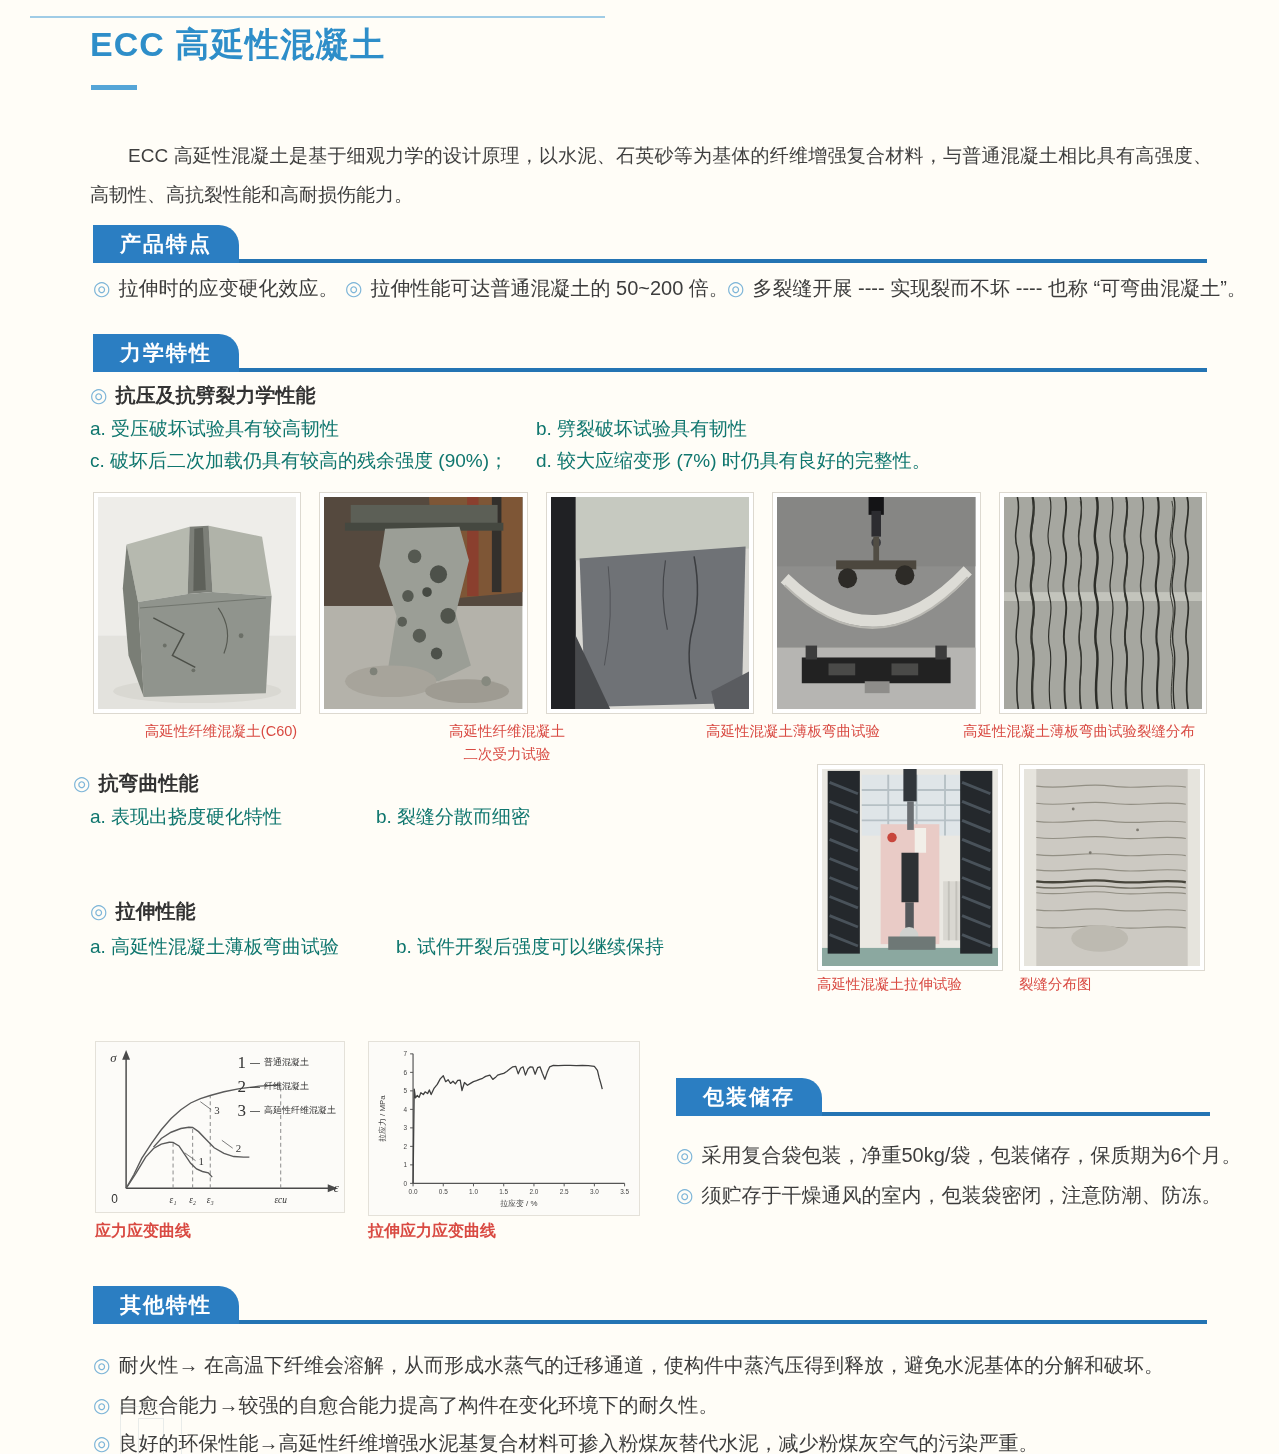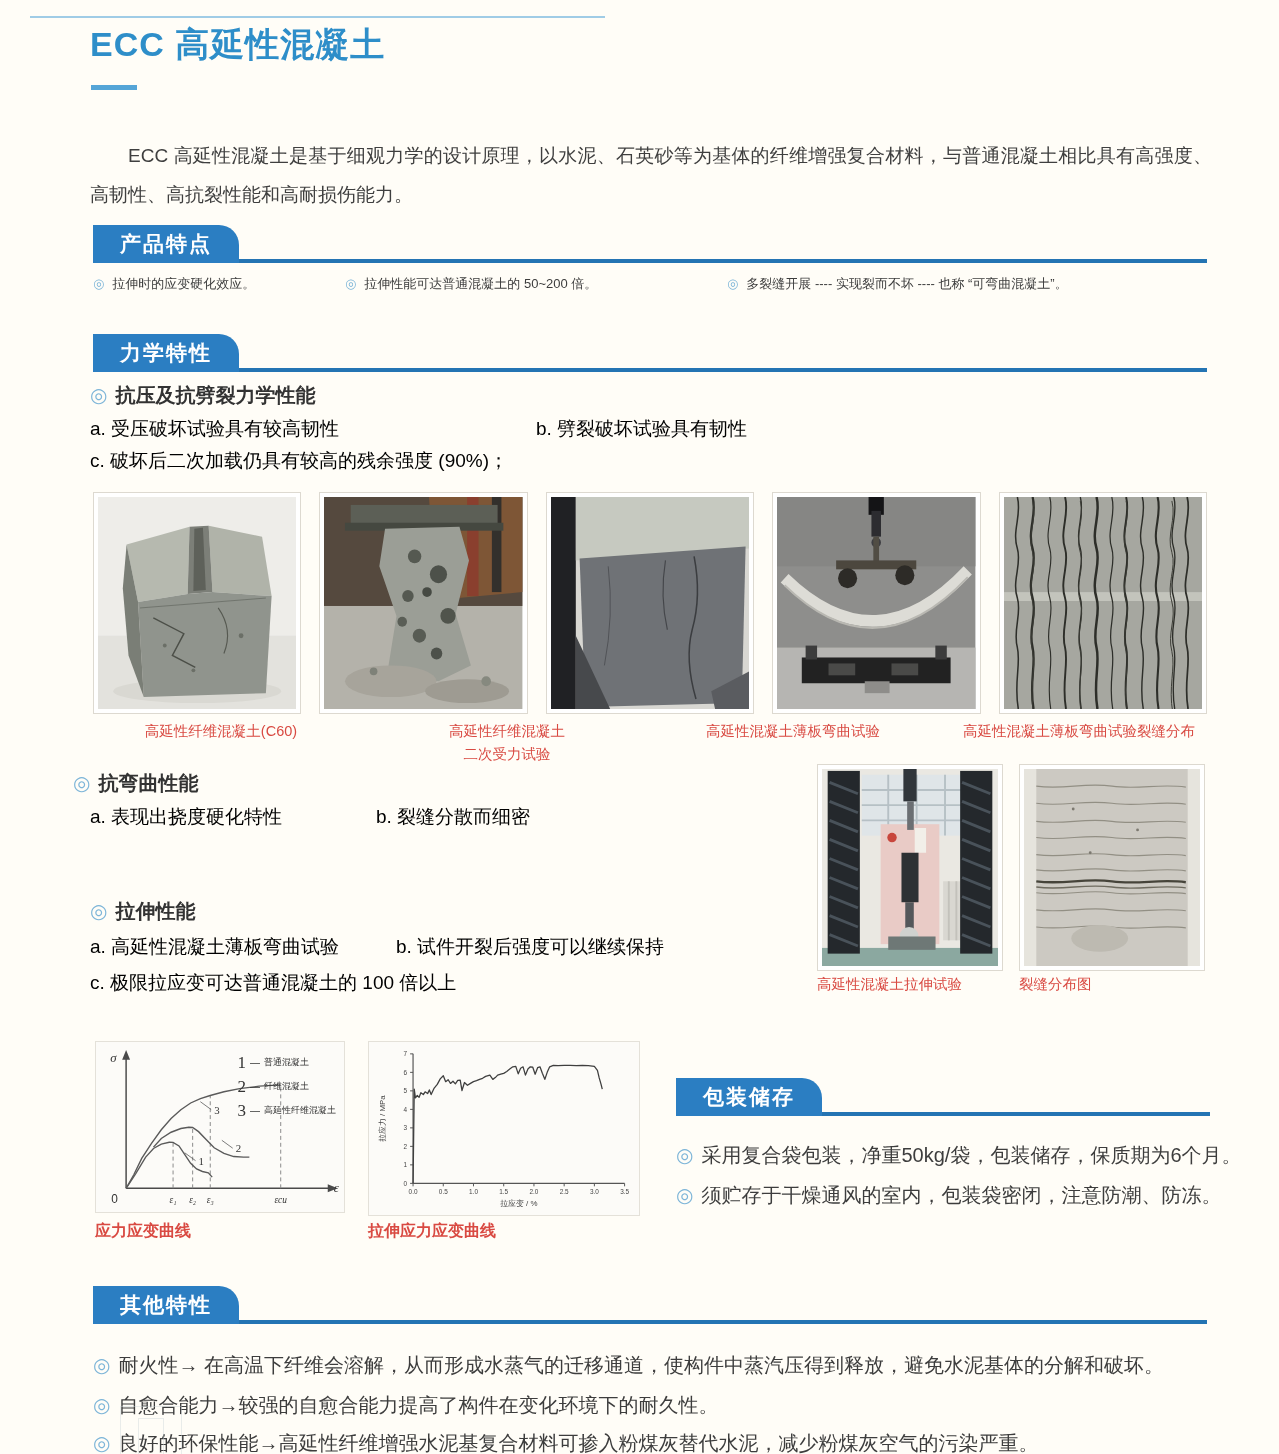--- a/index.html
+++ b/index.html
@@ -5,26 +5,26 @@
 *{margin:0;padding:0;box-sizing:border-box}
 html,body{background:#fffdf7}
 body{font-family:"Liberation Sans","DejaVu Sans",sans-serif;color:#3d3d3d}
 .page{position:relative;width:1279px;height:1454px;background:#fffdf7;overflow:hidden;margin:16px auto}
 .top-edge-line{position:absolute;left:30px;top:0;width:575px;height:2px;background:#8fc3e3;opacity:.85}
 .page-title{position:absolute;left:90px;top:6px;font-size:34px;font-weight:700;color:#2e8ec9;letter-spacing:1px}
 .title-dash{position:absolute;left:91px;top:69px;width:46px;height:5px;background:#55a5d7}
 .intro{position:absolute;left:90px;top:120px;width:1122px;font-size:19px;line-height:39px;color:#3f3f3f;text-indent:2em;text-align:justify}
 .banner{position:absolute;height:38px;line-height:38px;padding:0 27px;background:#2b7ec2;color:#fff;font-size:21px;font-weight:700;letter-spacing:2px;border-top-right-radius:20px;z-index:2;white-space:nowrap}
 .rule{position:absolute;height:4px;background:#2474b3;z-index:1}
-.bullet{position:absolute;font-size:13px;color:#3d3d3d;white-space:nowrap}
+.bullet{position:absolute;font-size:20px;color:#3d3d3d;white-space:nowrap}
 .bullet-lg{position:absolute;font-size:20px;color:#3d3d3d;white-space:nowrap}
 .bmark{color:#7db5d8;margin-right:8px}
 .subhead{position:absolute;font-size:20px;font-weight:700;color:#333;white-space:nowrap}
 .subhead .bmark{font-weight:400}
-.item{position:absolute;font-size:19px;color:#000000;white-space:nowrap}
+.item{position:absolute;font-size:19px;color:#0f766e;white-space:nowrap}
 .photo-row{position:absolute;left:93px;top:476px;width:1114px;display:flex;gap:18px}
 .photo{flex:1;height:222px;background:#fff;border:1px solid #ddd9d0;padding:4px}
 .photo svg,.photo-abs svg{width:100%;height:100%;display:block}
 .cap-row{position:absolute;left:93px;top:704px;width:1114px;display:flex;gap:30px}
 .cap{flex:1;text-align:center;color:#d94a42;font-size:14.5px;line-height:23px;font-weight:500}
 .photo-abs{position:absolute;background:#fff;border:1px solid #ddd9d0;padding:4px}
 .cap-abs{position:absolute;color:#d94a42;font-size:14.5px;font-weight:500}
 .chartbox{position:absolute;background:#fcfbf8;border:1px solid #e4e1d9}
 .chartbox svg{width:100%;height:100%;display:block}
 .sch-legend{position:absolute;right:8px;top:12px;display:flex;flex-direction:column;gap:7px}
@@ -51,20 +51,21 @@
   <div class="bullet" style="left:345px;top:259px"><span class="bmark">◎</span><span>拉伸性能可达普通混凝土的 50~200 倍。</span></div>
   <div class="bullet" style="left:727px;top:259px"><span class="bmark">◎</span><span>多裂缝开展 ---- 实现裂而不坏 ---- 也称 “可弯曲混凝土”。</span></div>
 
   <div class="banner" style="left:93px;top:318px">力学特性</div>
   <div class="rule" style="left:93px;top:352px;width:1114px"></div>
 
   <div class="subhead" style="left:90px;top:366px"><span class="bmark">◎</span><span>抗压及抗劈裂力学性能</span></div>
   <div class="item" style="left:90px;top:400px">a. 受压破坏试验具有较高韧性</div>
   <div class="item" style="left:536px;top:400px">b. 劈裂破坏试验具有韧性</div>
   <div class="item" style="left:90px;top:432px">c. 破坏后二次加载仍具有较高的残余强度 (90%)；</div>
+  <div class="item" style="left:536px;top:432px">d. 较大应缩变形 (7%) 时仍具有良好的完整性。</div>
 
   <div class="photo-row">
     <div class="photo">
       <svg viewBox="0 0 208 214" preserveAspectRatio="none">
         <rect width="208" height="214" fill="#eeede9"></rect>
           <rect y="140" width="208" height="74" fill="#e3e2dd"></rect>
         <ellipse cx="104" cy="196" rx="88" ry="12" fill="#d9d8d2"></ellipse>
         <polygon points="30,48 96,30 94,98 42,106" fill="#b6b9af"></polygon>
         <polygon points="116,29 172,40 182,100 120,96" fill="#b0b3a9"></polygon>
         <polygon points="96,30 116,29 120,96 94,98" fill="#7c7f78"></polygon>
@@ -260,21 +261,20 @@
         <circle cx="120" cy="64" r="1.5" fill="#7c7970"></circle>
         <circle cx="70" cy="88" r="1.5" fill="#7c7970"></circle>
     </svg>
   </div>
   <div class="cap-abs" style="left:817px;top:959px;width:186px">高延性混凝土拉伸试验</div>
   <div class="cap-abs" style="left:1019px;top:959px;width:186px">裂缝分布图</div>
 
   <div class="subhead" style="left:90px;top:882px"><span class="bmark">◎</span><span>拉伸性能</span></div>
   <div class="item" style="left:90px;top:918px">a. 高延性混凝土薄板弯曲试验</div>
   <div class="item" style="left:396px;top:918px">b. 试件开裂后强度可以继续保持</div>
-  <div class="item" style="left:90px;top:954px">c. 极限拉应变可达普通混凝土的 100 倍以上</div>
 
   <div class="chartbox" style="left:95px;top:1025px;width:250px;height:172px">
     <svg id="schematic-svg" viewBox="0 0 250 172">
         <line x1="30" y1="148" x2="30" y2="16" stroke="#4a4a4a" stroke-width="1.5"></line>
         <line x1="30" y1="148" x2="238" y2="148" stroke="#4a4a4a" stroke-width="1.5"></line>
         <path d="M 30 8 l -4 10 l 8 0 z" fill="#4a4a4a"></path>
         <path d="M 244 148 l -10 -4 l 0 8 z" fill="#4a4a4a"></path>
         <text x="14" y="20" font-size="13" font-style="italic" font-family="Liberation Serif, DejaVu Serif, serif" fill="#333">σ</text>
         <text x="240" y="152" font-size="13" font-style="italic" font-family="Liberation Serif, DejaVu Serif, serif" fill="#333">ε</text>
         <text x="15" y="163" font-size="12" fill="#333">0</text>

